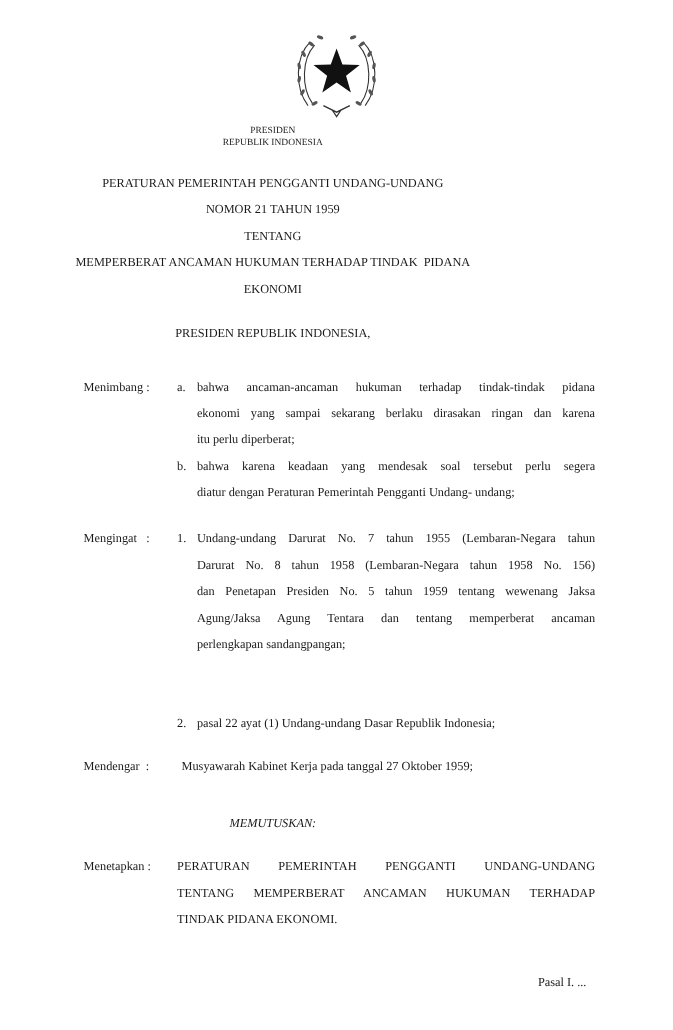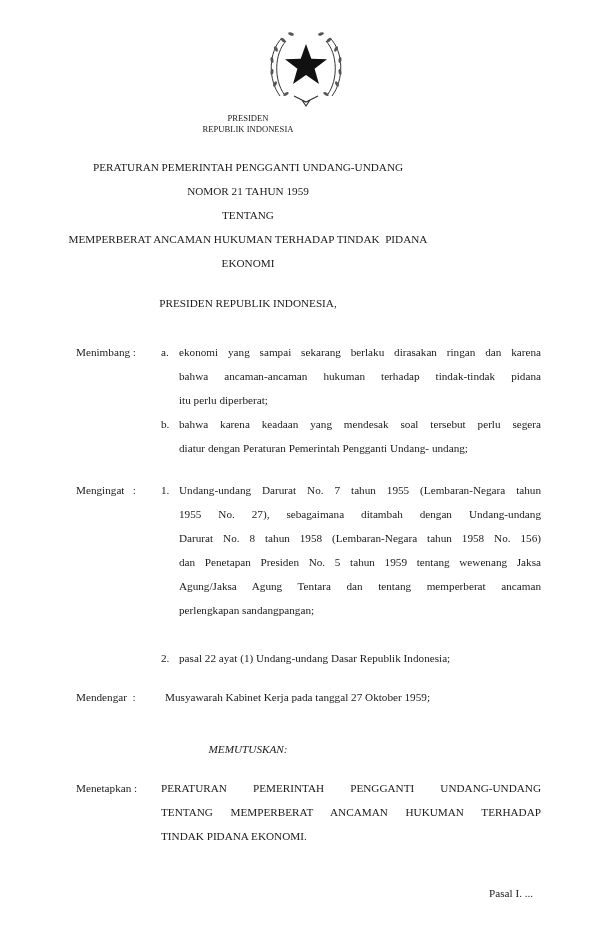--- a/index.html
+++ b/index.html
@@ -55,35 +55,34 @@
 <div class="abs center title" style="top:179px;">NOMOR 21 TAHUN 1959</div>
 <div class="abs center title" style="top:203px;">TENTANG</div>
 <div class="abs center title" style="top:227px;white-space:pre;">MEMPERBERAT ANCAMAN HUKUMAN TERHADAP TINDAK  PIDANA</div>
 <div class="abs center title" style="top:251px;">EKONOMI</div>
 
 <div class="abs center title" style="top:291px;">PRESIDEN REPUBLIK INDONESIA,</div>
 
 <div class="abs label" style="top:346px;">Menimbang :</div>
 <div class="abs num" style="left:161px;top:346px;">a.</div>
 <div class="abs" style="left:179px;top:340px;width:362px;">
+  <div class="para para-j">bahwa ancaman-ancaman hukuman terhadap tindak-tindak pidana</div>
   <div class="para para-j">ekonomi yang sampai sekarang berlaku dirasakan ringan dan karena</div>
-  <div class="para para-j">bahwa ancaman-ancaman hukuman terhadap tindak-tindak pidana</div>
   <div class="para">itu perlu diperberat;</div>
 </div>
 <div class="abs num" style="left:161px;top:418px;">b.</div>
 <div class="abs" style="left:179px;top:412px;width:362px;">
   <div class="para para-j">bahwa karena keadaan yang mendesak soal tersebut perlu segera</div>
   <div class="para">diatur dengan Peraturan Pemerintah Pengganti Undang- undang;</div>
 </div>
 
 <div class="abs label" style="top:484px;white-space:pre;">Mengingat   :</div>
 <div class="abs num" style="left:161px;top:484px;">1.</div>
 <div class="abs" style="left:179px;top:478px;width:362px;">
   <div class="para para-j">Undang-undang Darurat No. 7 tahun 1955 (Lembaran-Negara tahun</div>
-  <div class="para para-j">1955 No. 27), sebagaimana ditambah dengan Undang-undang</div>
   <div class="para para-j">Darurat No. 8 tahun 1958 (Lembaran-Negara tahun 1958 No. 156)</div>
   <div class="para para-j">dan Penetapan Presiden No. 5 tahun 1959 tentang wewenang Jaksa</div>
   <div class="para para-j">Agung/Jaksa Agung Tentara dan tentang memperberat ancaman</div>
   <div class="para">perlengkapan sandangpangan;</div>
 </div>
 <div class="abs num" style="left:161px;top:652px;">2.</div>
 <div class="abs" style="left:179px;top:646px;width:362px;">
   <div class="para">pasal 22 ayat (1) Undang-undang Dasar Republik Indonesia;</div>
 </div>
 

